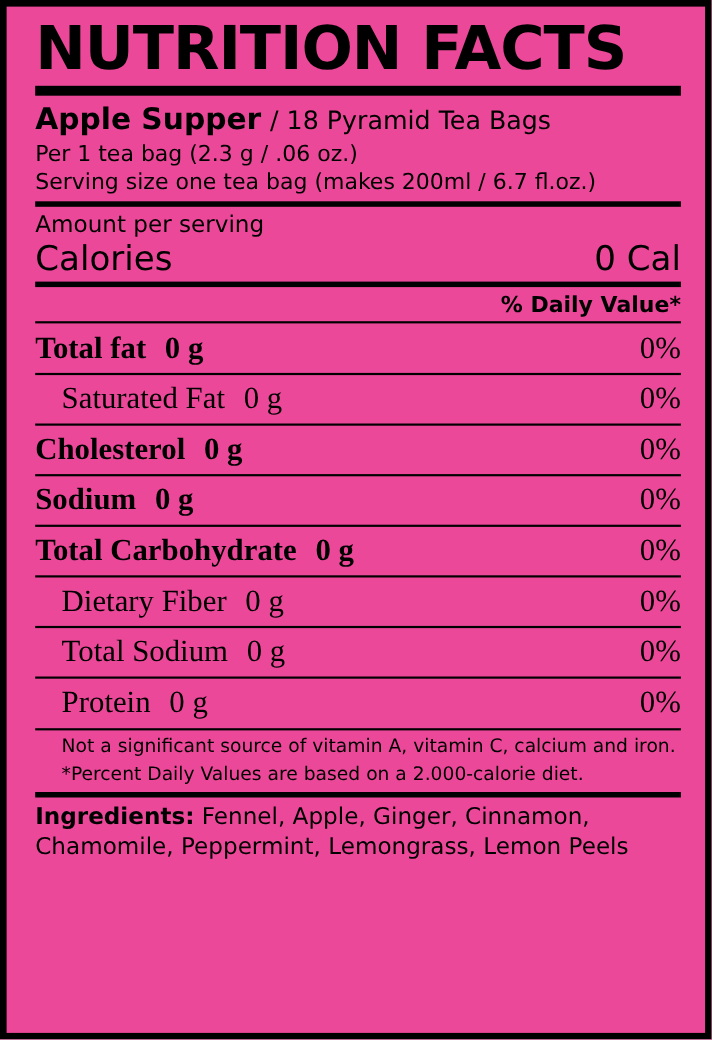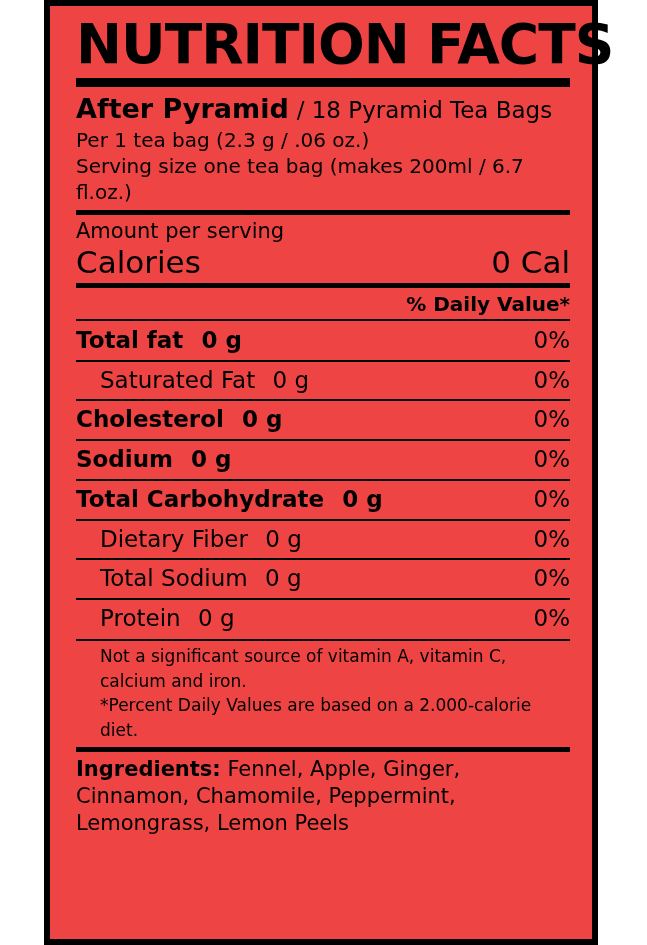--- a/index.html
+++ b/index.html
@@ -9,26 +9,25 @@
   }
   body {
     width: 647px;
     height: 945px;
     font-family: "DejaVu Sans", sans-serif;
     color: #000000;
     overflow: hidden;
   }
   .panel {
     box-sizing: border-box;
-    width: 554px;
+    width: 647px;
     height: 945px;
     border: 6px solid #000000;
     padding: 10px 22px 8px 26px;
-    background: #ef4444;
-    margin-left: 44px;
+    background: #ec4899;
   }
   .title {
     font-size: 55px;
     font-weight: bold;
     letter-spacing: -1px;
     line-height: 1.05;
     white-space: nowrap;
     margin: 0 0 2px 0;
   }
   .rule-thick {
@@ -82,23 +81,24 @@
     text-align: right;
     font-weight: bold;
     font-size: 20px;
     line-height: 1.2;
     margin: 1px 0 2px 0;
   }
   .nut-row {
     display: flex;
     align-items: flex-end;
     justify-content: space-between;
-    font-size: 23px;
+    font-size: 28px;
     line-height: 1.25;
     padding: 2px 0 3px 0;
+    font-family: Liberation Serif, serif;
   }
   .nut-row.bold .nut-label {
     font-weight: bold;
   }
   .nut-row.indent .nut-label {
     padding-left: 24px;
   }
   .nut-label {
     white-space: nowrap;
   }
@@ -126,21 +126,21 @@
 </head>
 <body>
 
 <div class="panel">
 
   <div class="title">NUTRITION FACTS</div>
 
   <div class="rule-thick"></div>
 
   <div class="product-line">
-    <span class="product-name">After Pyramid</span>
+    <span class="product-name">Apple Supper</span>
     <span class="product-sub">/ 18 Pyramid Tea Bags</span>
   </div>
 
   <div class="serving">Per 1 tea bag (2.3 g / .06 oz.)</div>
   <div class="serving">Serving size one tea bag (makes 200ml / 6.7 fl.oz.)</div>
 
   <div class="rule-med"></div>
 
   <div class="amount-per">Amount per serving</div>
 

